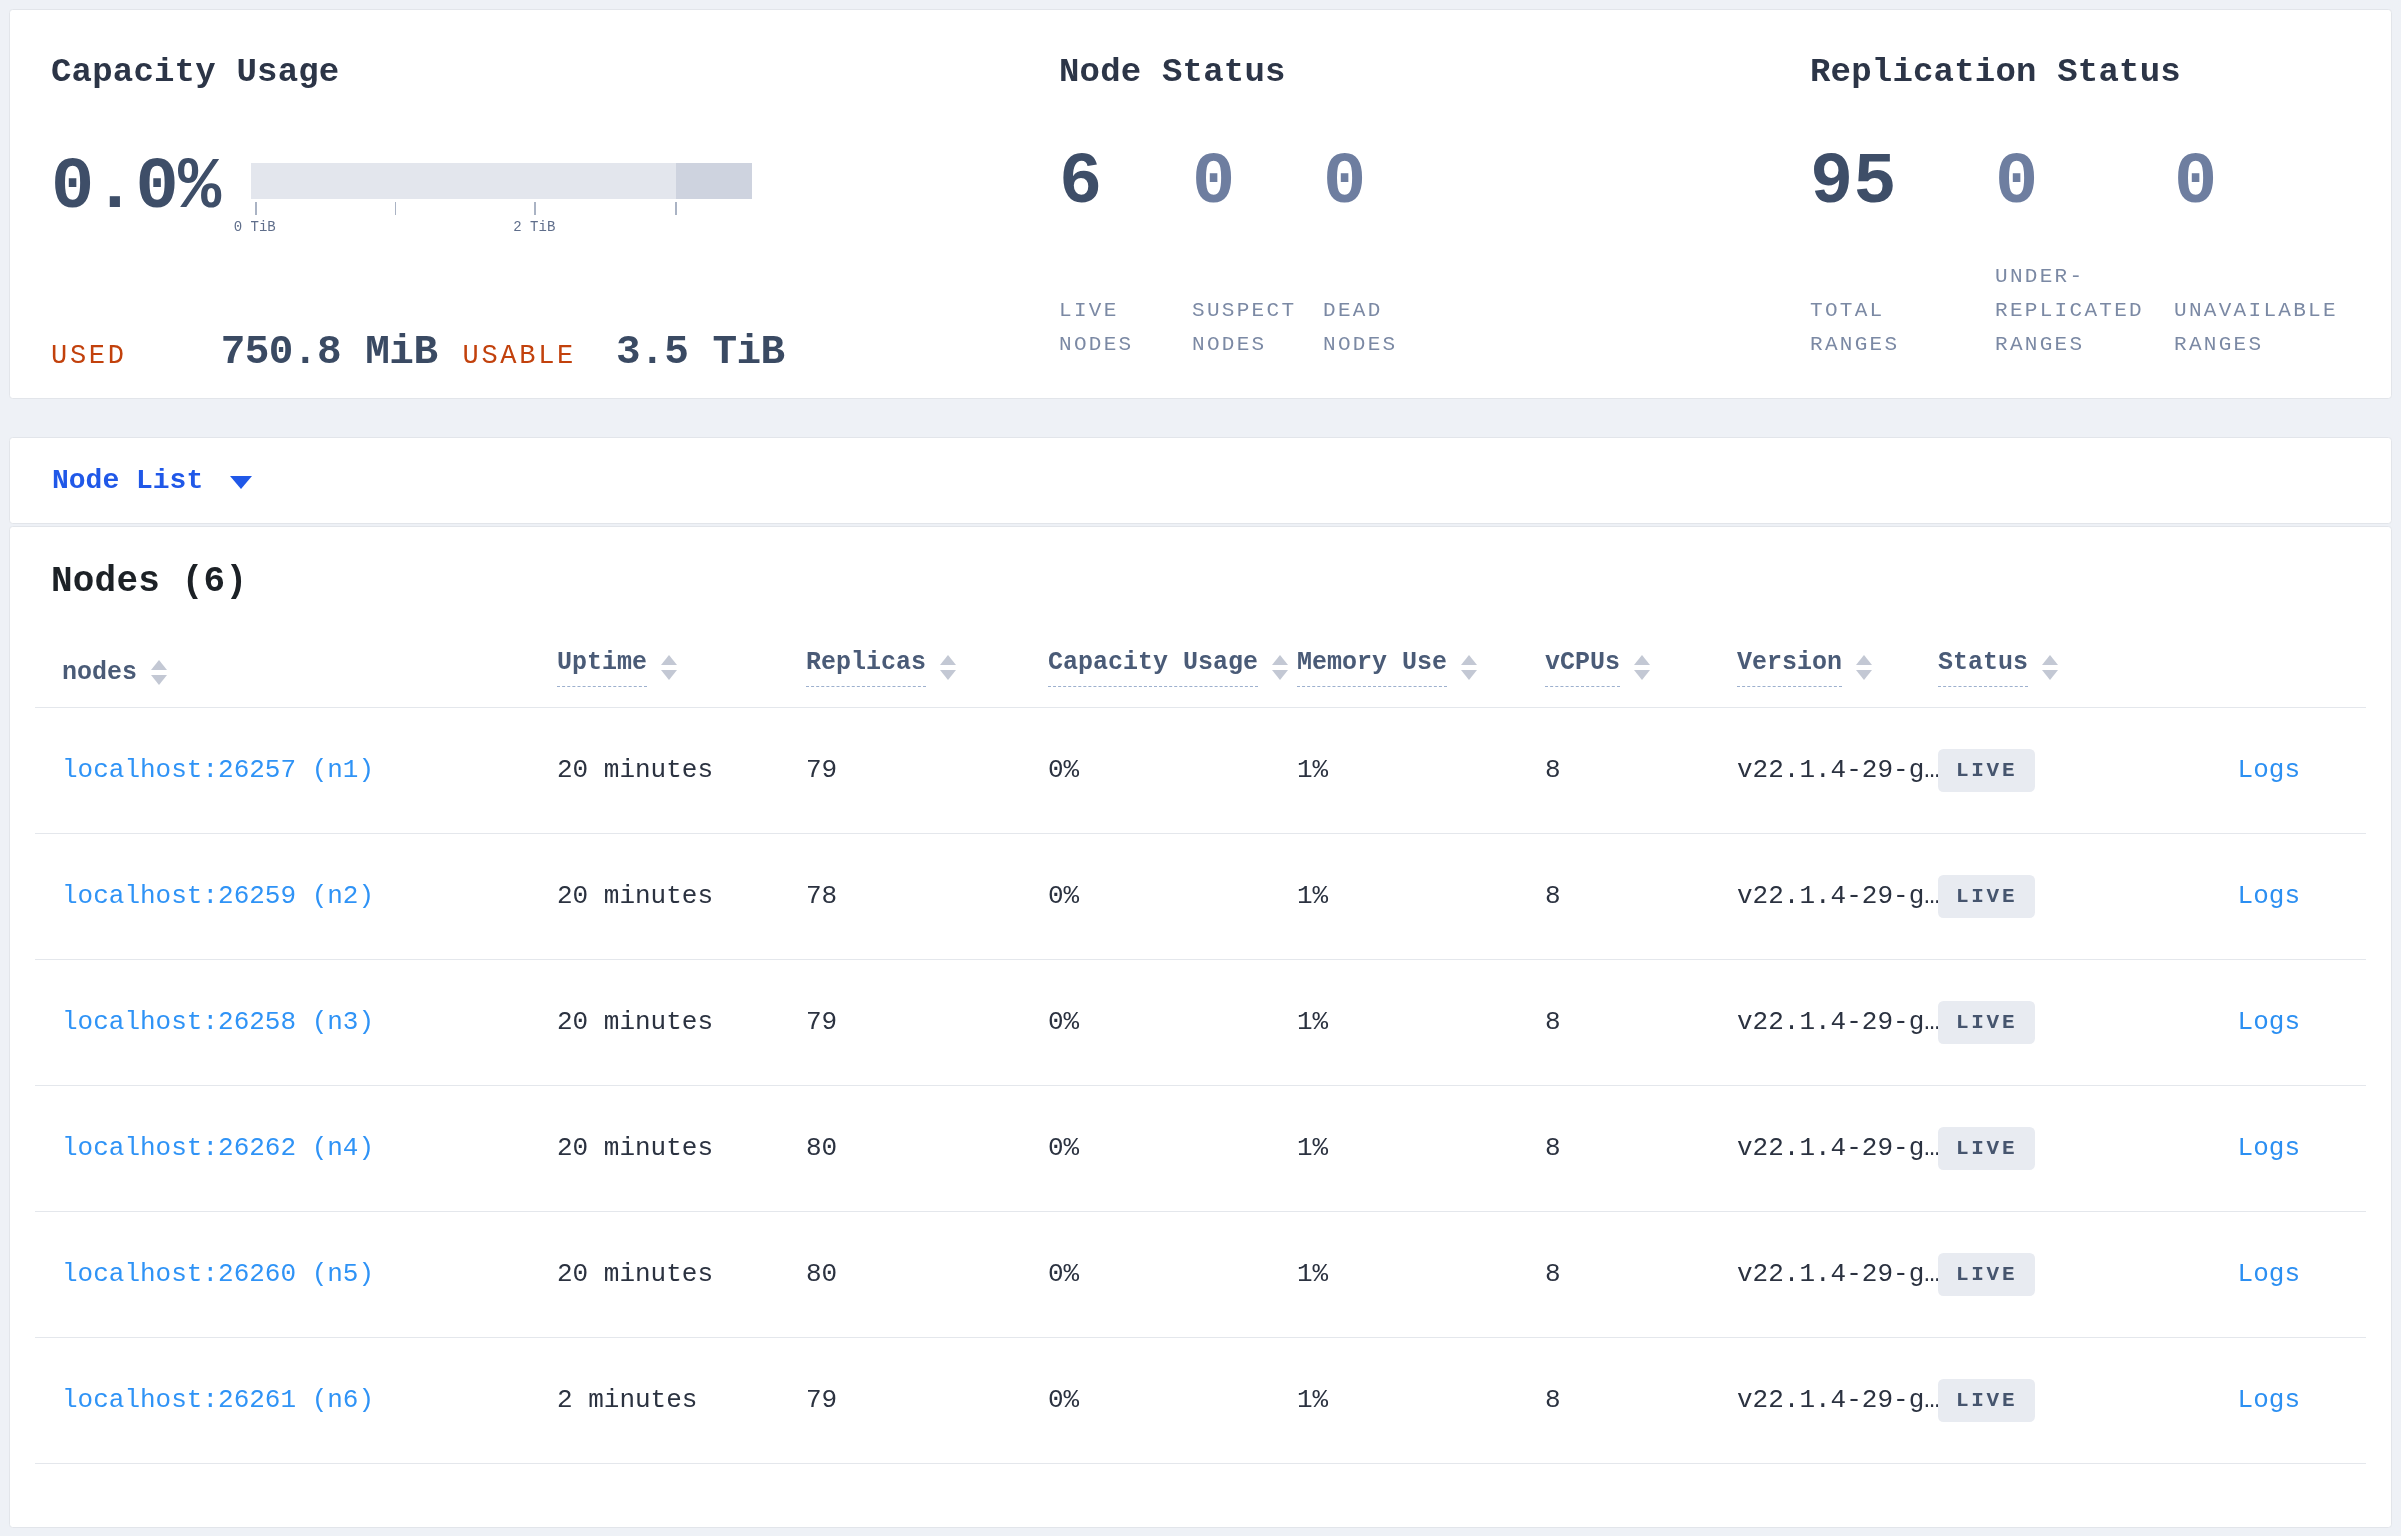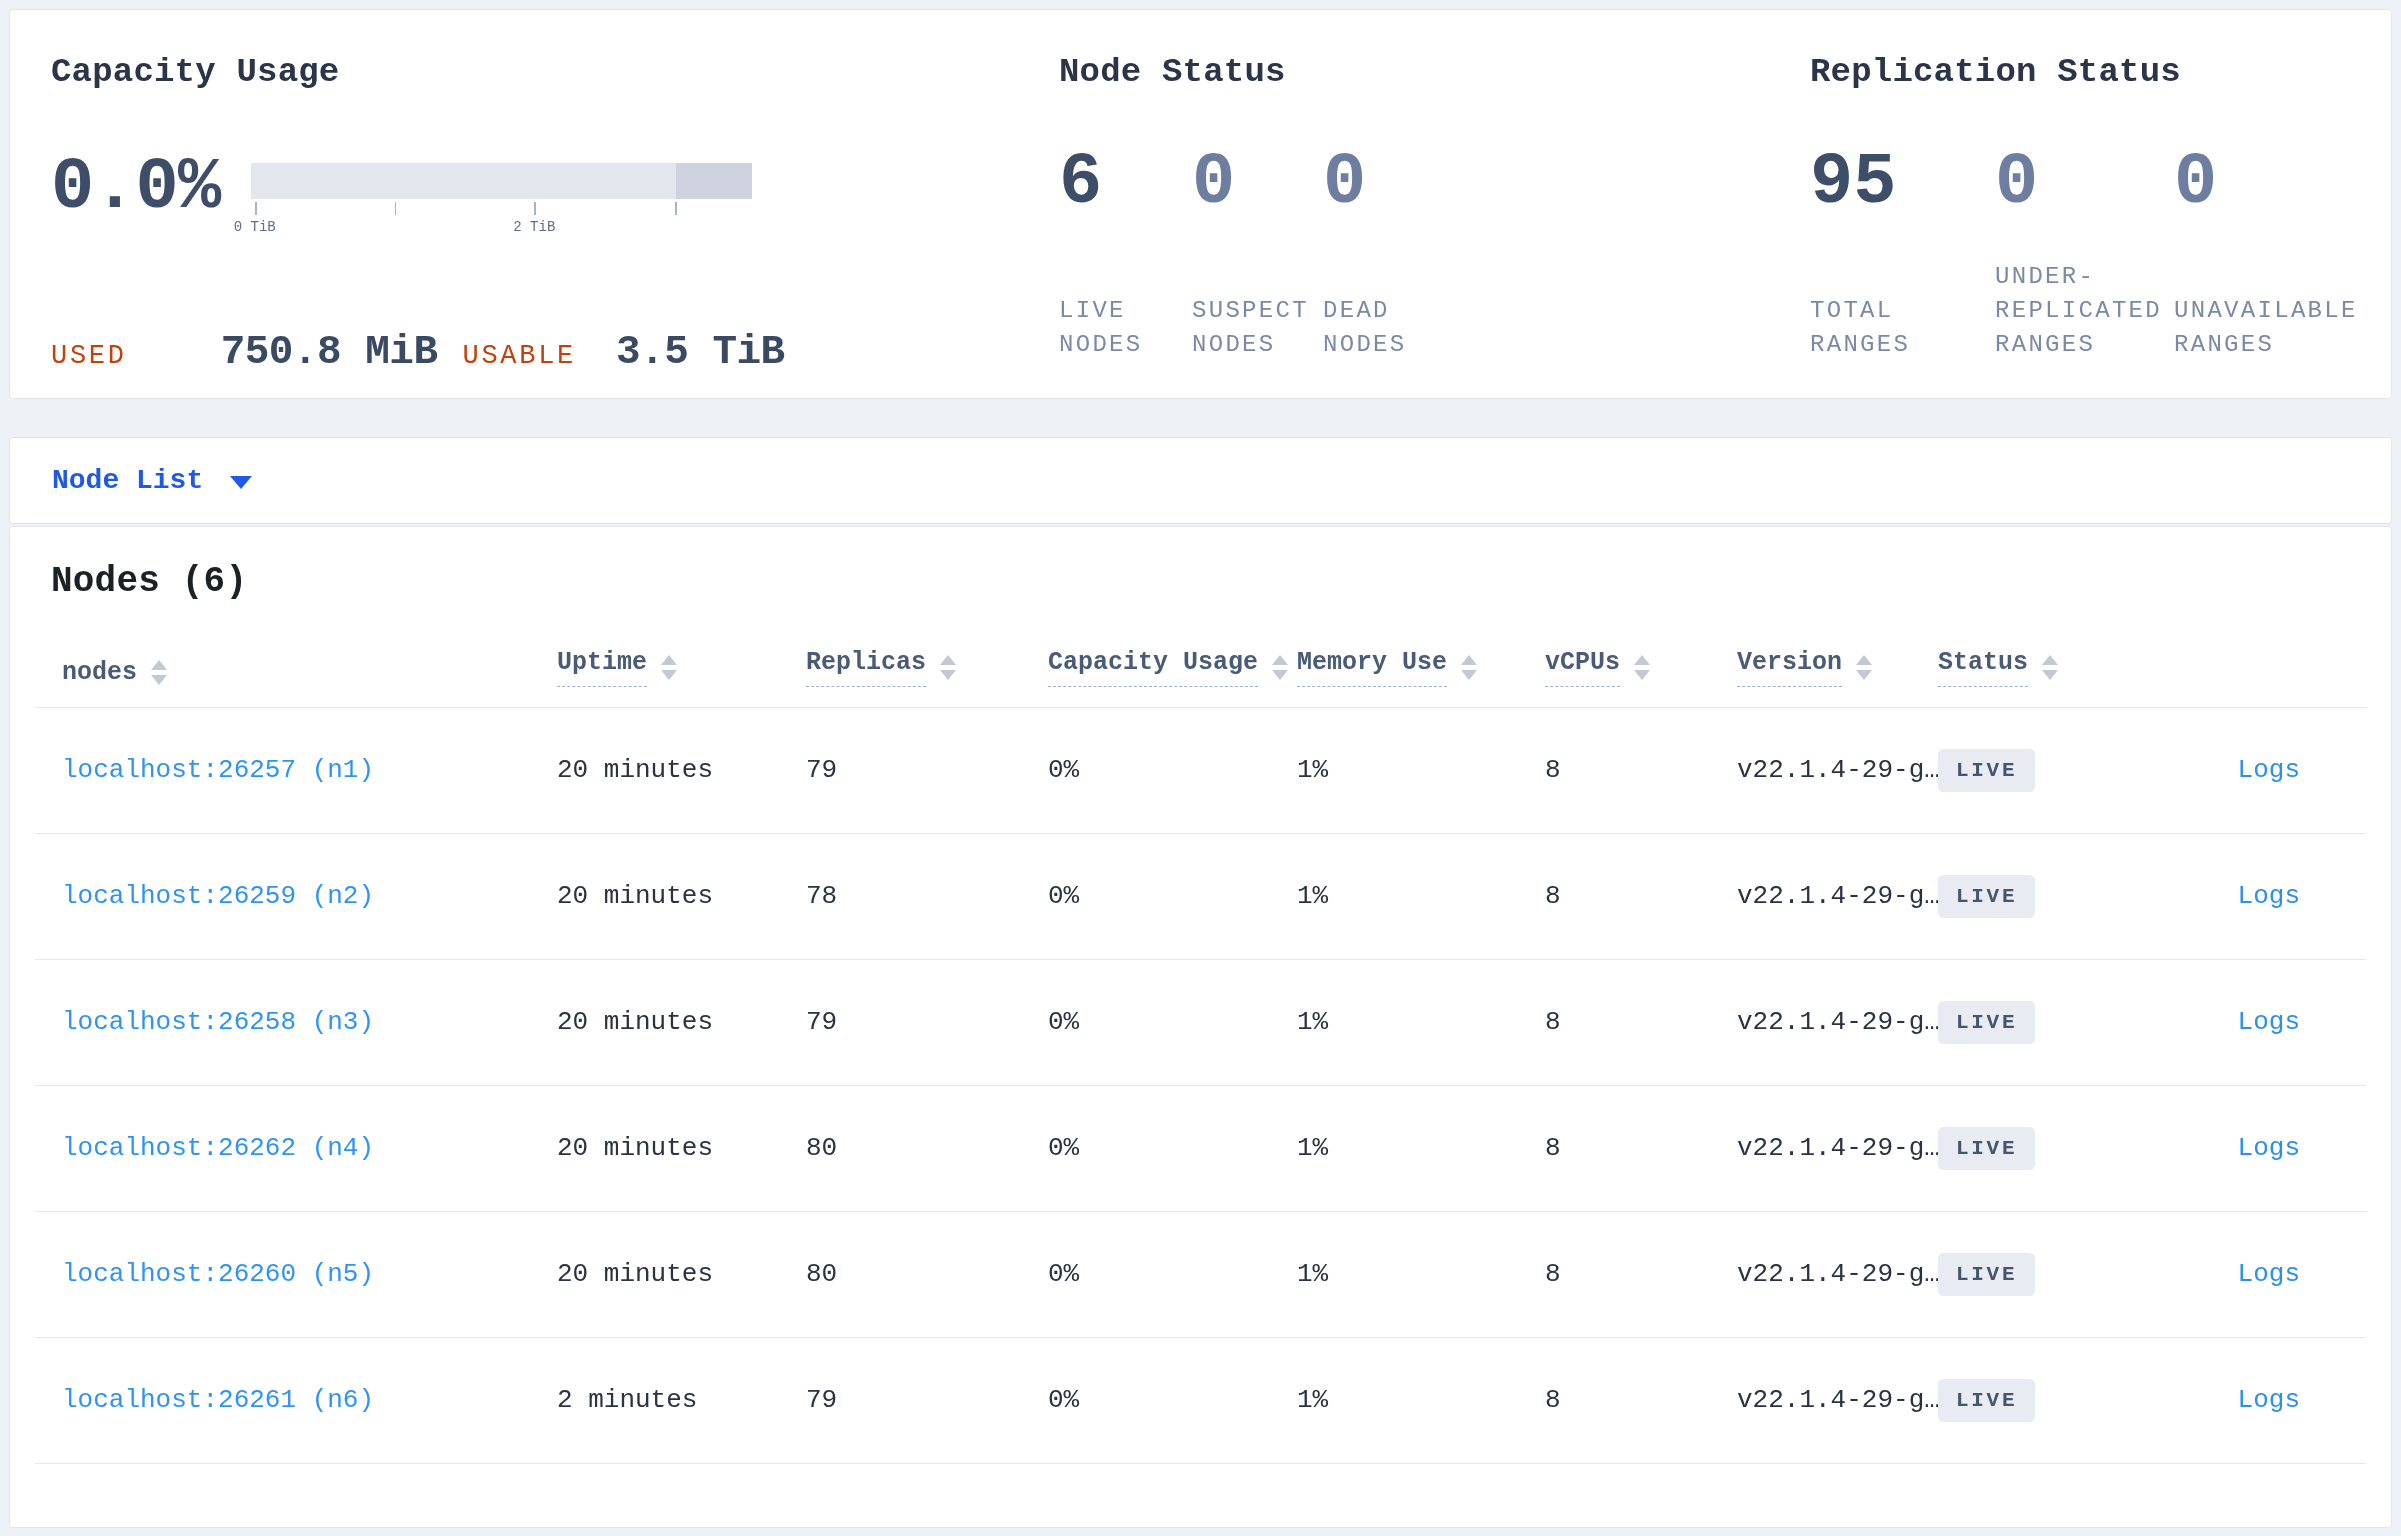--- a/index.html
+++ b/index.html
@@ -66,21 +66,21 @@
   .stats { display: flex; margin-top: 56px; height: 215px; }
   .stat { display: flex; flex-direction: column; }
   .panel-nodes .stat:nth-child(1) { width: 133px; }
   .panel-nodes .stat:nth-child(2) { width: 131px; }
   .panel-repl  .stat:nth-child(1) { width: 185px; }
   .panel-repl  .stat:nth-child(2) { width: 179px; }
   .stat-num { font-size: 72px; font-weight: 600; line-height: 1; color: #3e4e68; }
   .stat.muted .stat-num { color: #6e7ea0; }
   .stat-label {
     margin-top: auto;
-    font-size: 24px; line-height: 34px; letter-spacing: 2.3px;
+    font-size: 21px; line-height: 34px; letter-spacing: 2.3px;
     color: #7b89a4; white-space: pre-line;
   }
 
   
   .nodelist-bar {
     margin-top: 38px;
     height: 87px;
     display: flex; align-items: center;
     padding-left: 42px;
     cursor: pointer;

